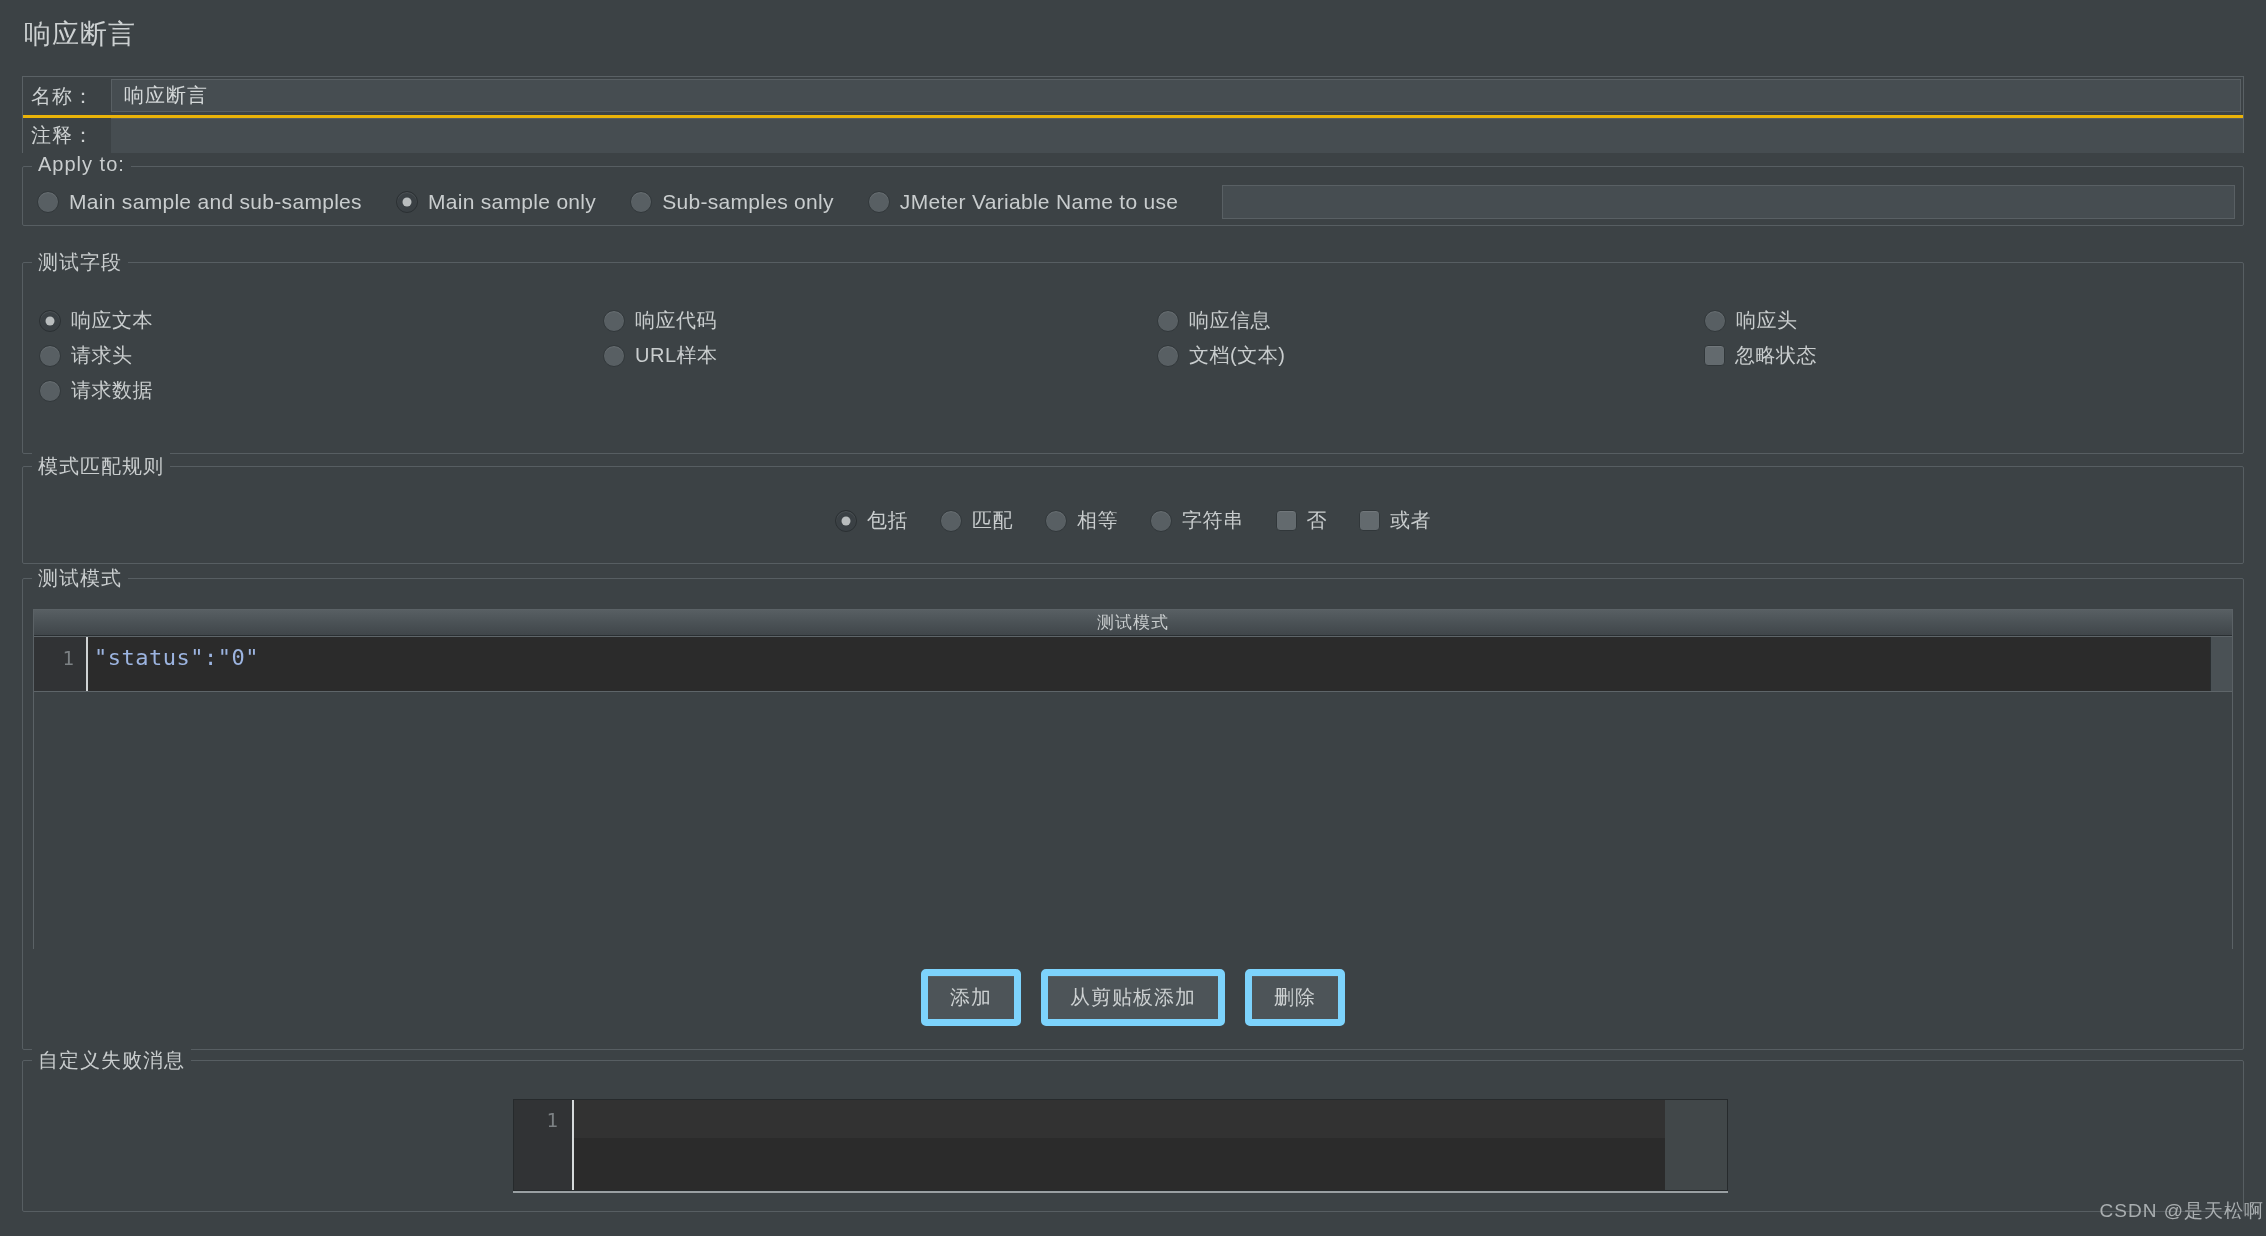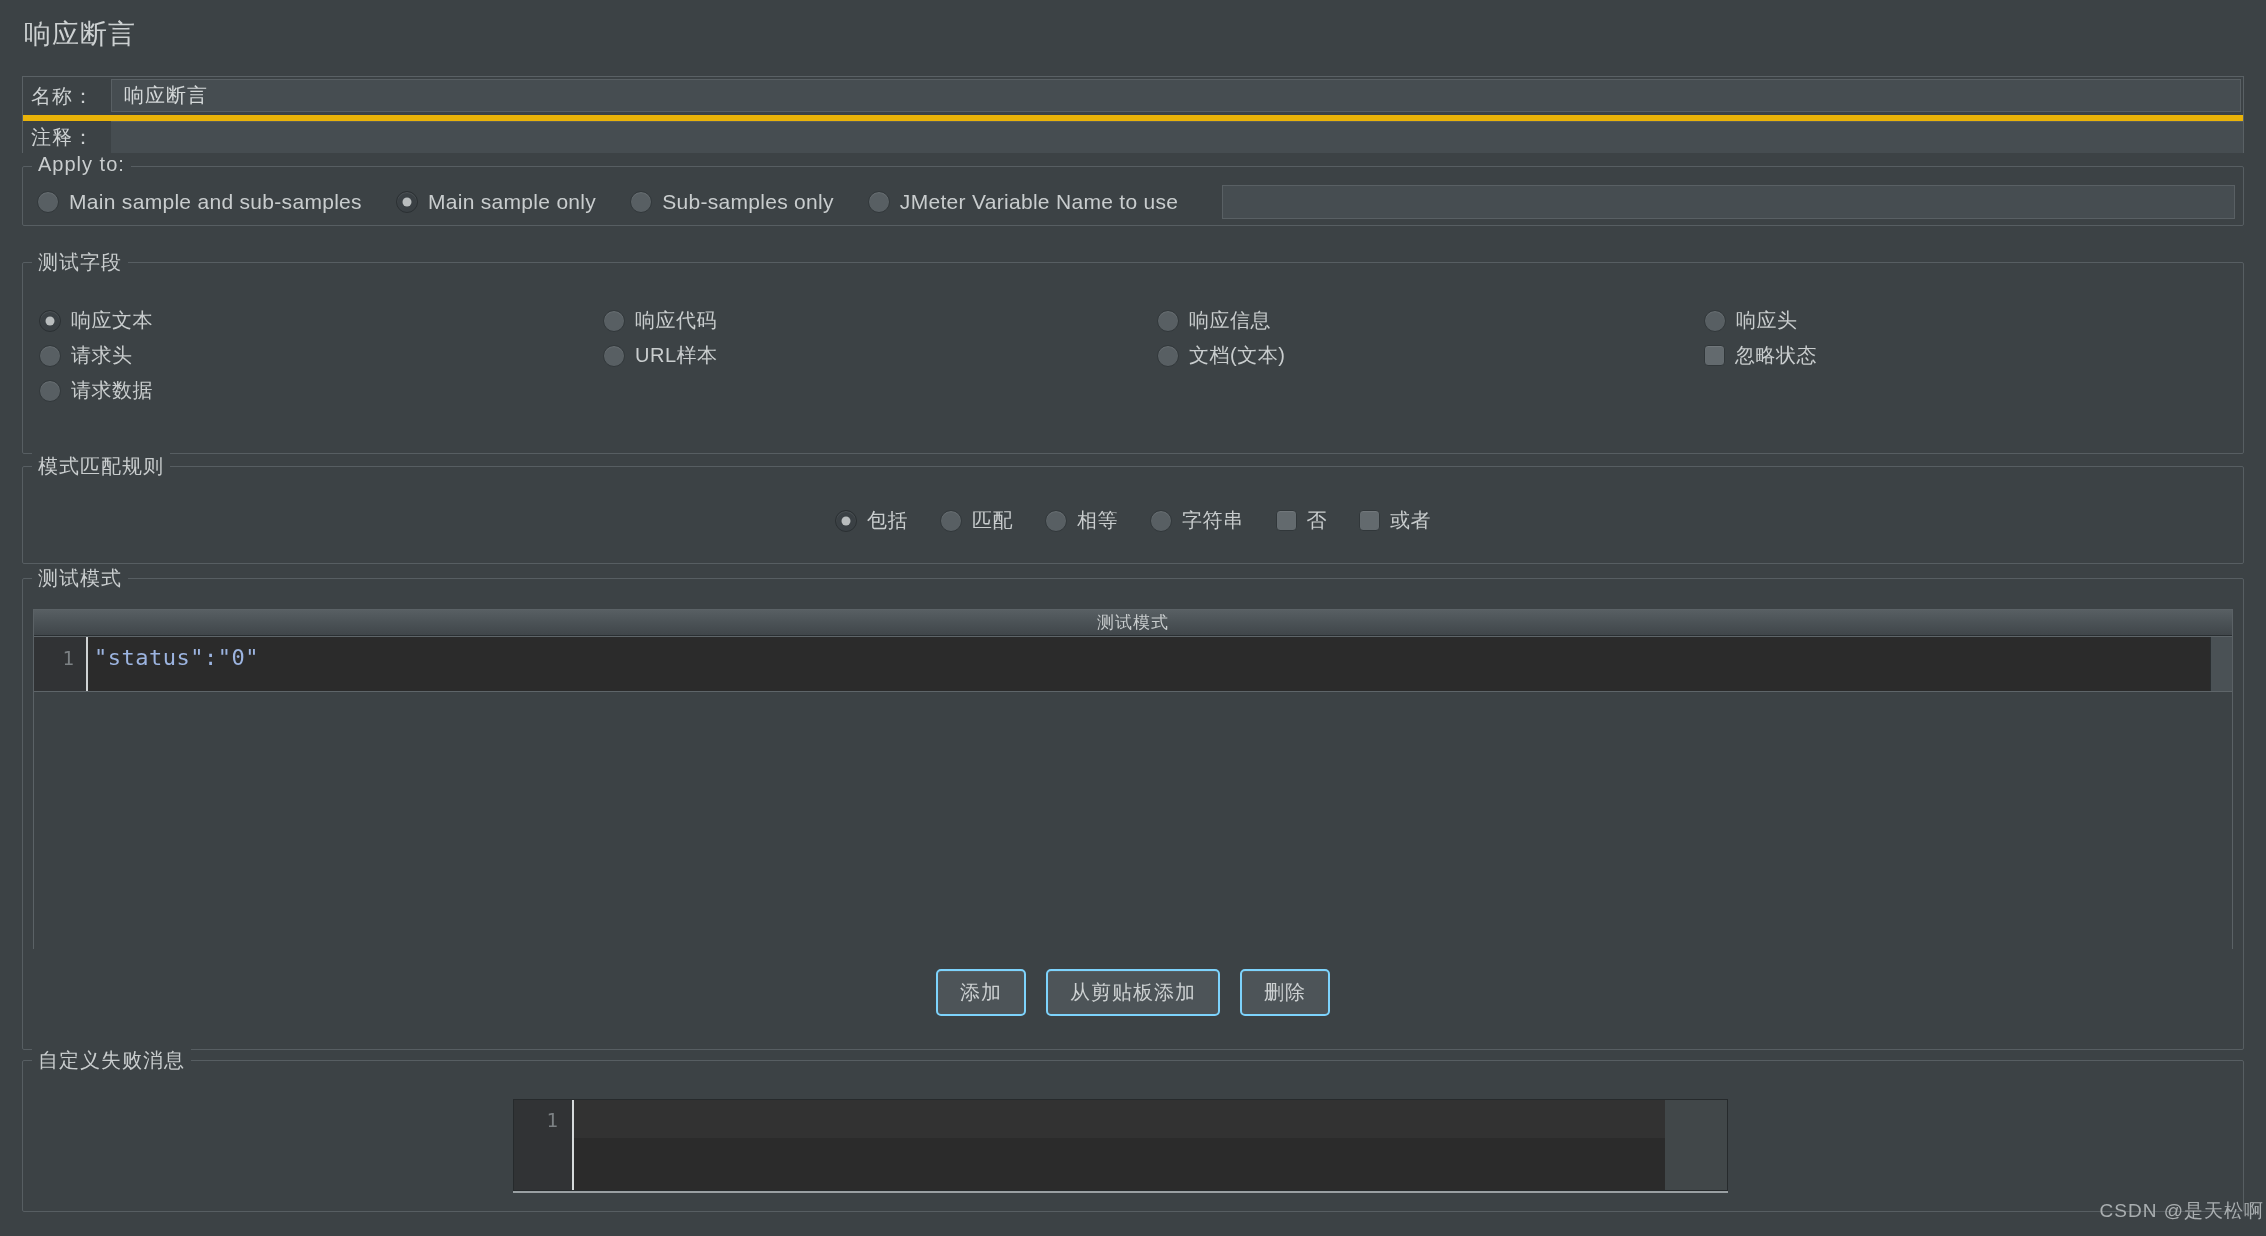--- a/index.html
+++ b/index.html
@@ -18,21 +18,21 @@
     position: absolute; left: 24px; top: 16px;
     font-size: 27px; color: #cdd1d2; letter-spacing: 1px;
   }
 
   
   .field-block {
     position: absolute; left: 22px; top: 76px; width: 2222px;
     border: 1px solid #5a6165; border-bottom: none;
   }
   .field-row { display: flex; align-items: stretch; height: 38px; }
-  .field-row.second { border-top: 6px solid #eab308; }
+  .field-row.second { border-top: 3px solid #eab308; }
   .field-label {
     width: 88px; flex: 0 0 88px;
     display: flex; align-items: center; padding-left: 8px;
     font-size: 20px; color: #cdd1d2; background: #3c4245;
     letter-spacing: 1px;
   }
   .field-input {
     flex: 1 1 auto; background: #464d51;
     border: 1px solid #596064;
     display: flex; align-items: center; padding-left: 12px;
@@ -163,21 +163,21 @@
   }
   .table-body { height: 284px; background: #3c4245; }
 
   
   .btn-row {
     position: absolute; left: 0; right: 0; top: 390px;
     display: flex; align-items: center; justify-content: center;
   }
   .btn {
     background: #4d5458;
-    border: 2px solid #7dd3fc;
+    border: 7px solid #7dd3fc;
     border-radius: 5px;
     color: #cdd1d2; font-size: 20px;
     padding: 8px 22px; margin: 0 10px;
     letter-spacing: 1px;
     box-shadow: inset 0 1px 0 rgba(255,255,255,0.06);
     cursor: pointer;
   }
 
   
   .fail-editor {

